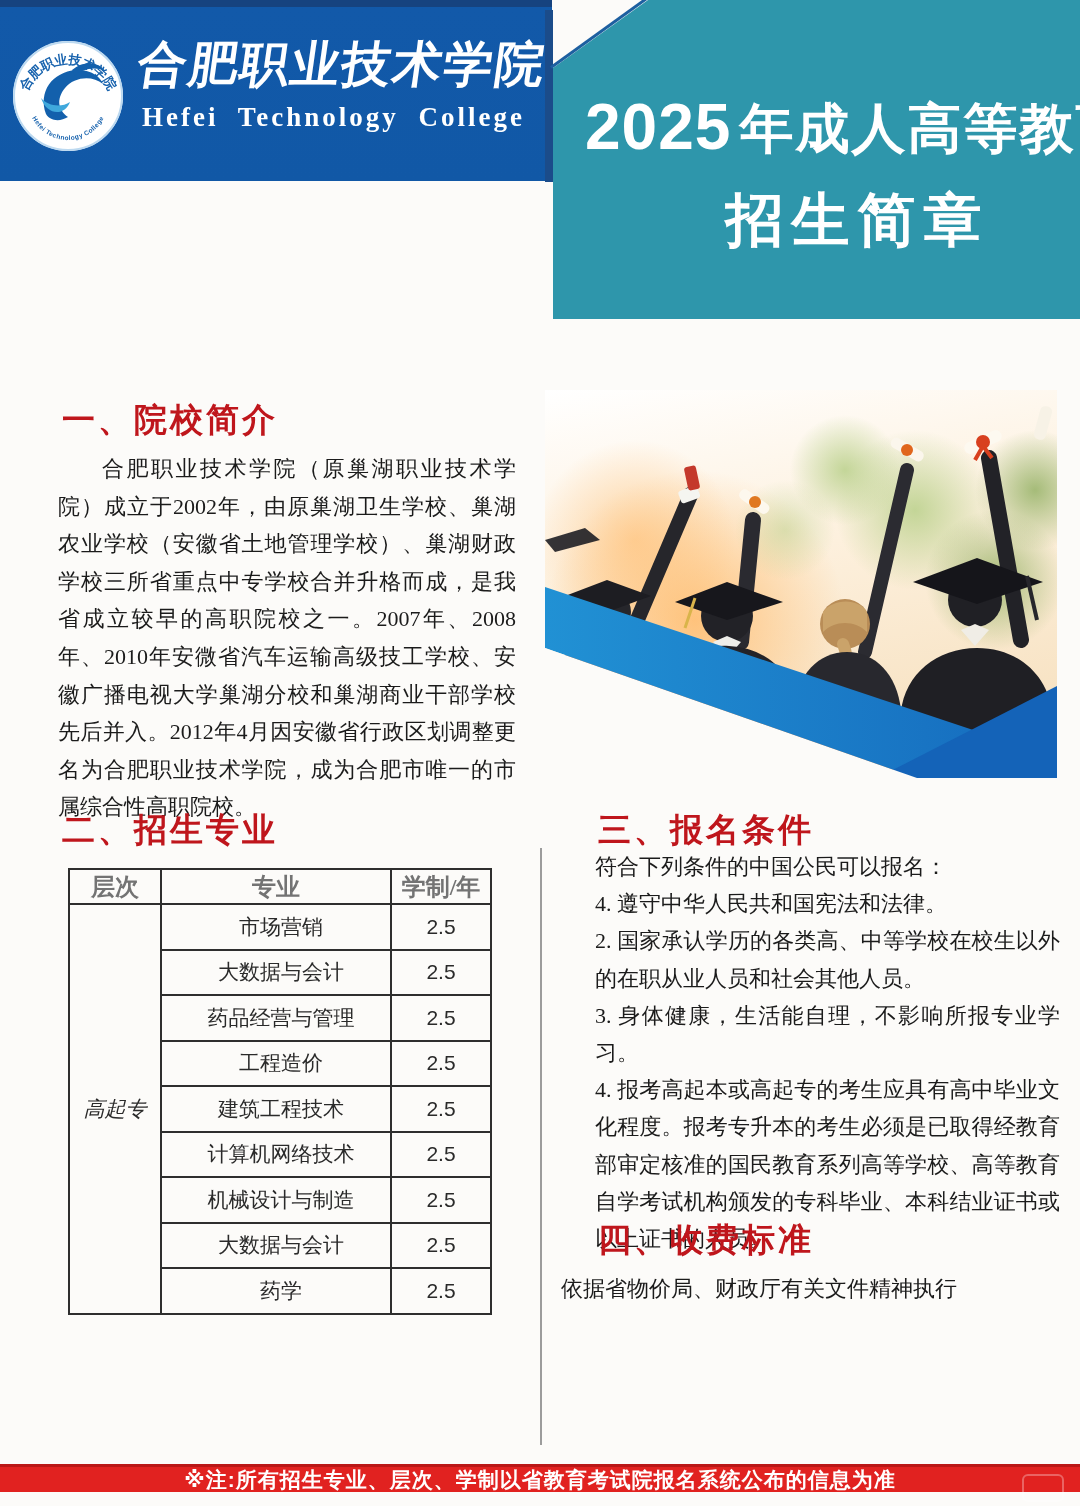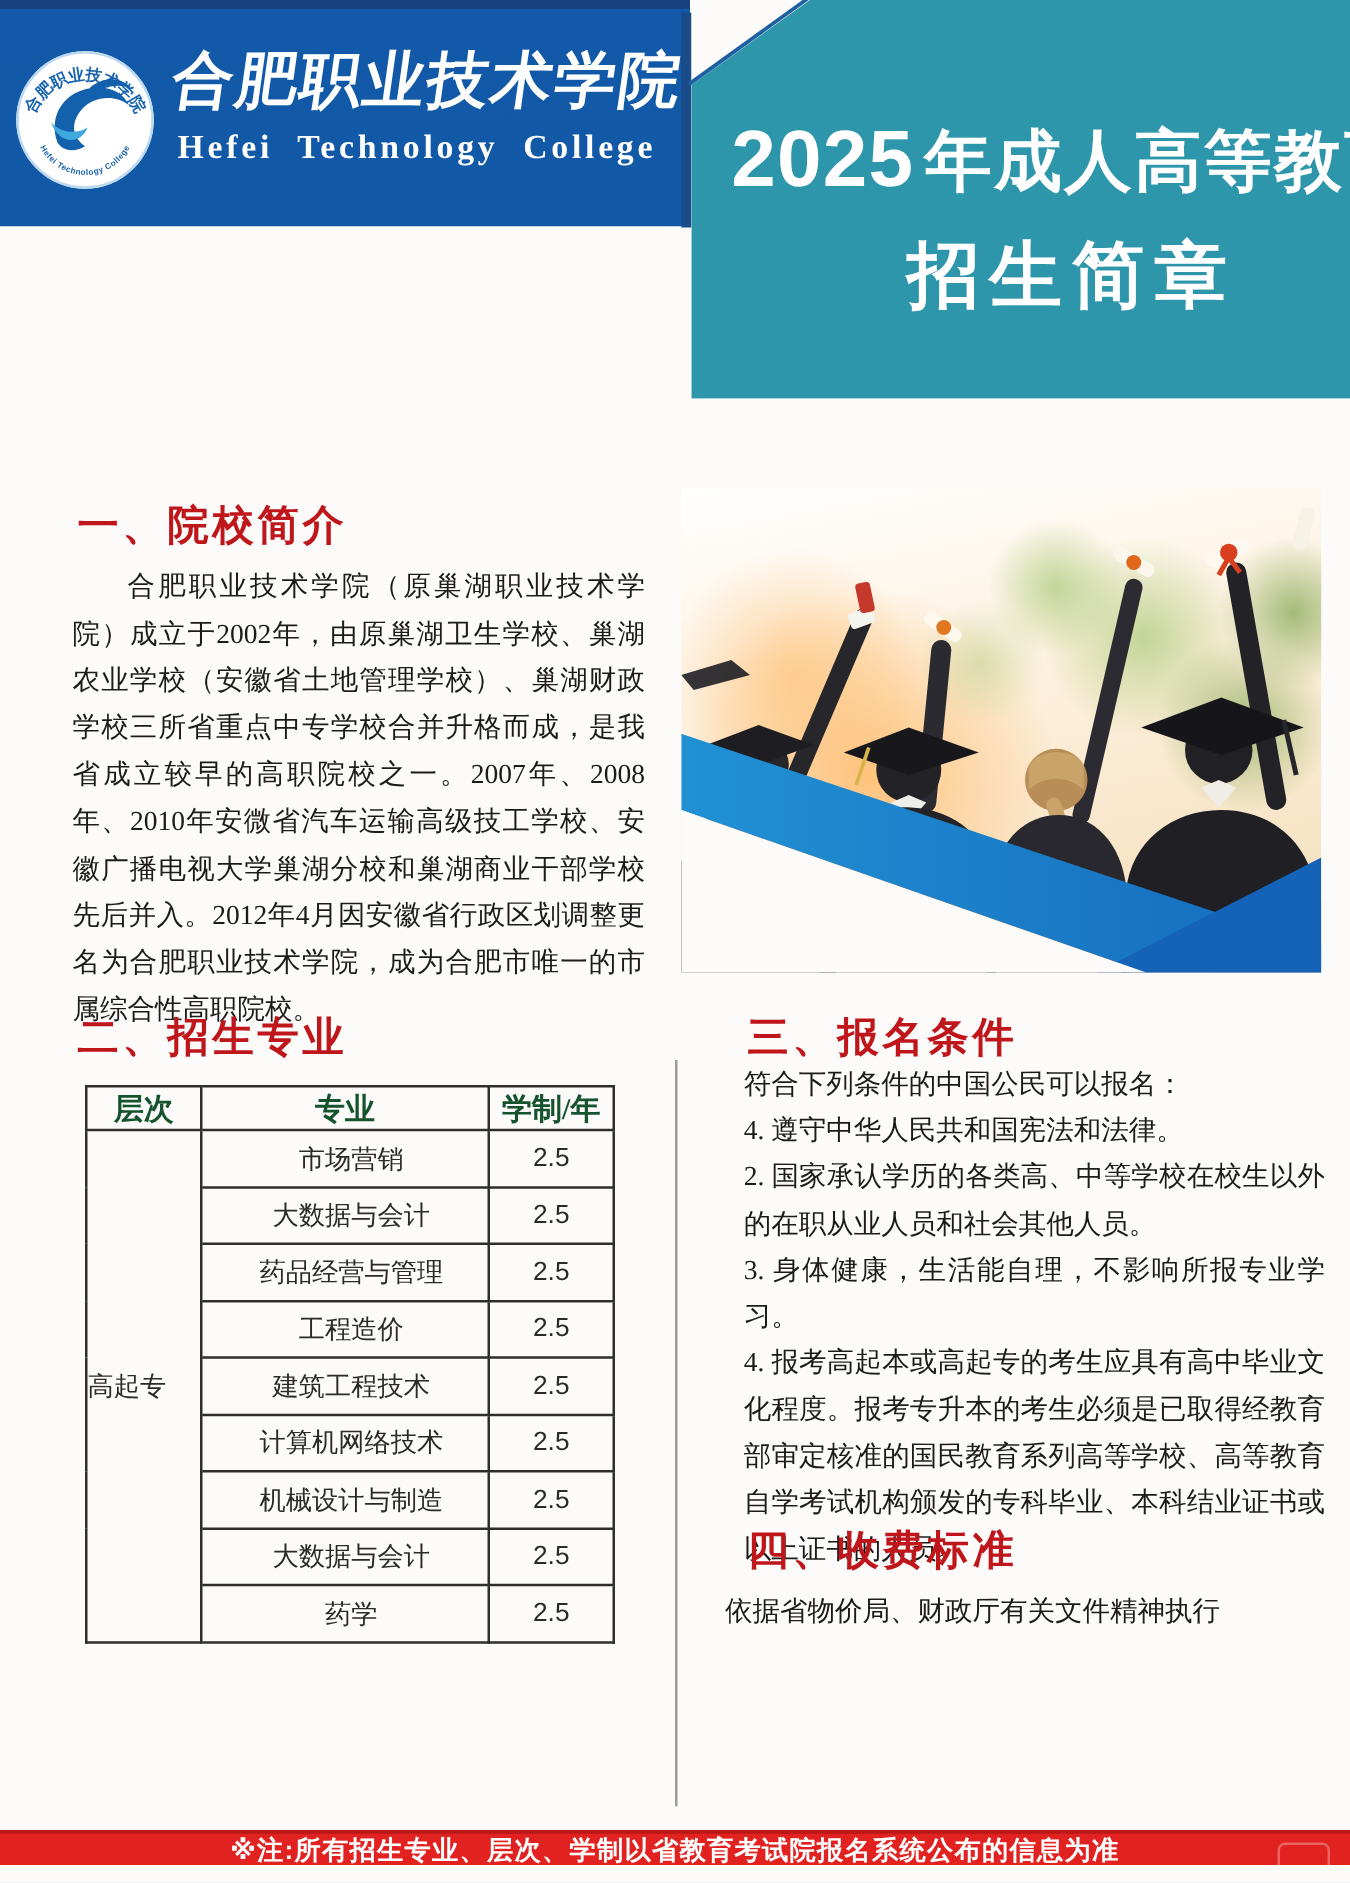--- a/index.html
+++ b/index.html
@@ -69,37 +69,37 @@
     text-align:justify; text-indent:2em;
   }
 
   
   .majors-table {
     position:absolute; left:68px; top:868px; width:422px;
     border-collapse:collapse; table-layout:fixed;
   }
   .majors-table th, .majors-table td { border:2px solid #2e2e2e; padding:0; }
   .majors-table thead th {
-    height:33px; font-size:24px; font-weight:bold; color:#14532d; text-align:center;
+    height:33px; font-size:24px; font-weight:bold; color:#737373; text-align:center;
   }
   .majors-table tbody td {
     font-family:"Liberation Sans","DejaVu Sans",sans-serif;
     font-size:21px; color:#2a2a2a; height:43.5px;
   }
-  .level-cell { text-align:left; }
+  .level-cell { text-align:center;font-style:italic; }
   .major-cell { text-align:center; padding-left:10px !important; }
   .years-cell { text-align:center; }
 
   
   .right-col { position:absolute; left:595px; top:848px; width:465px; }
   .body-text {
     margin:0; font-size:22px; line-height:37.2px; color:#1b1b1b; text-align:justify;
   }
   .s4-body {
-    position:absolute; left:580px; top:1274px; font-size:22px; color:#1b1b1b; white-space:nowrap;
+    position:absolute; left:561px; top:1274px; font-size:22px; color:#1b1b1b; white-space:nowrap;
   }
 
   .divider { position:absolute; left:540px; top:848px; width:2px; height:597px; background:#9c9c9c; }
 
   
   .footer {
     position:absolute; left:0; top:1464px; width:1080px; height:28px;
     background:#e12220; border-top:3px solid #ba1717; box-sizing:border-box;
     display:flex; align-items:center; justify-content:center;
   }

